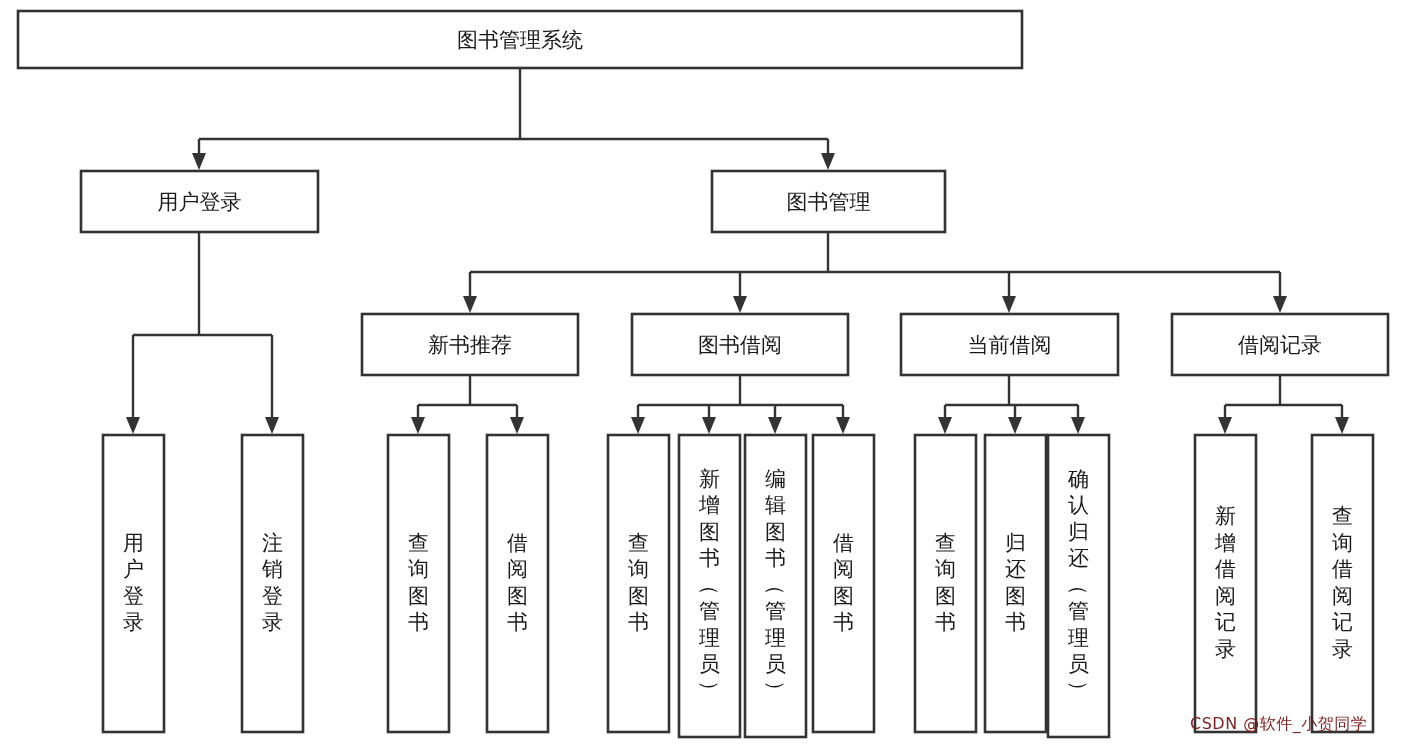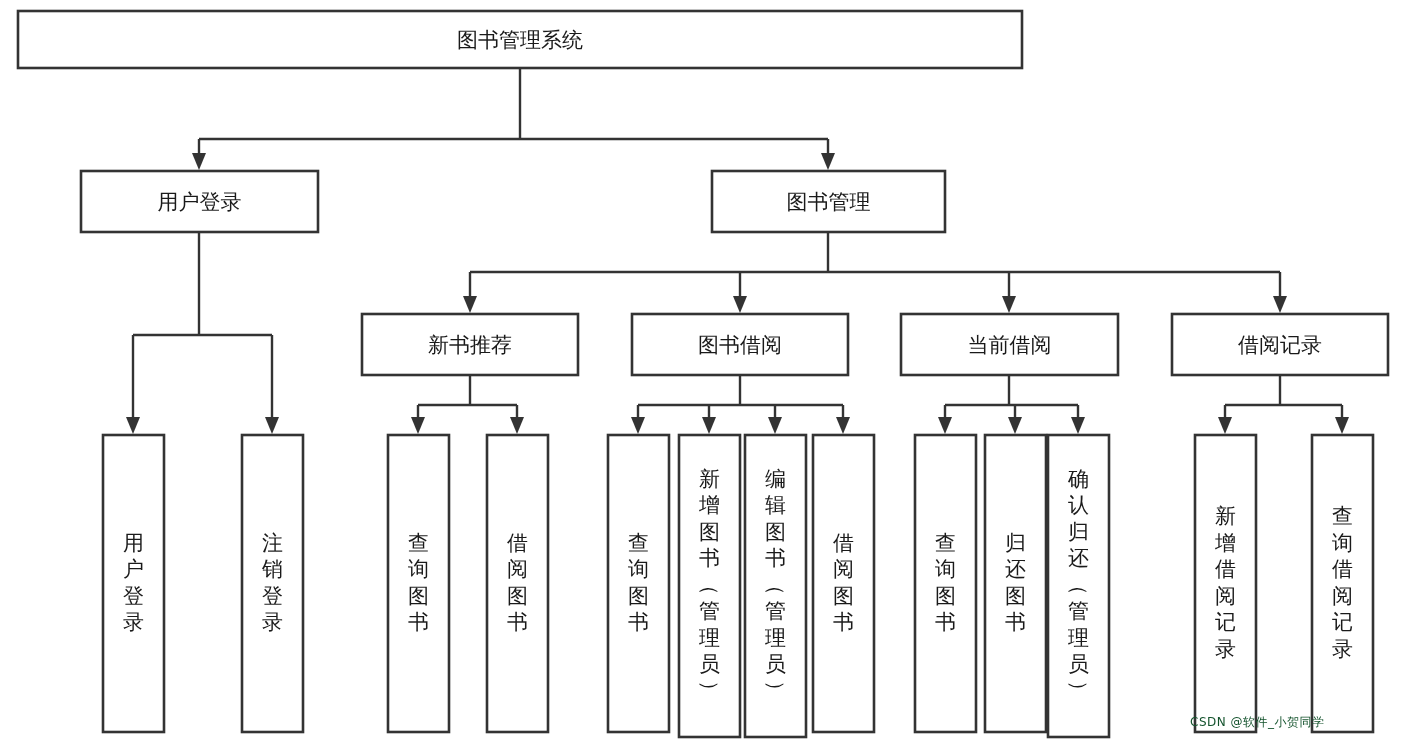--- a/index.html
+++ b/index.html
@@ -50,22 +50,22 @@
     fill: none;
   }
   .arrow-head {
     fill: #333333;
   }
   .watermark {
     position: absolute;
     left: 1190px;
     top: 714px;
     font-family: "DejaVu Sans", "Liberation Sans", sans-serif;
-    font-size: 12px;
-    color: #14532d;
+    font-size: 16px;
+    color: #7f1d1d;
     white-space: nowrap;
     letter-spacing: 0.5px;
     text-align: center;
   }
 </style>
 </head>
 <body>
 
 <div id="diagram-root">
   <svg class="flow" viewBox="0 0 1405 747">

